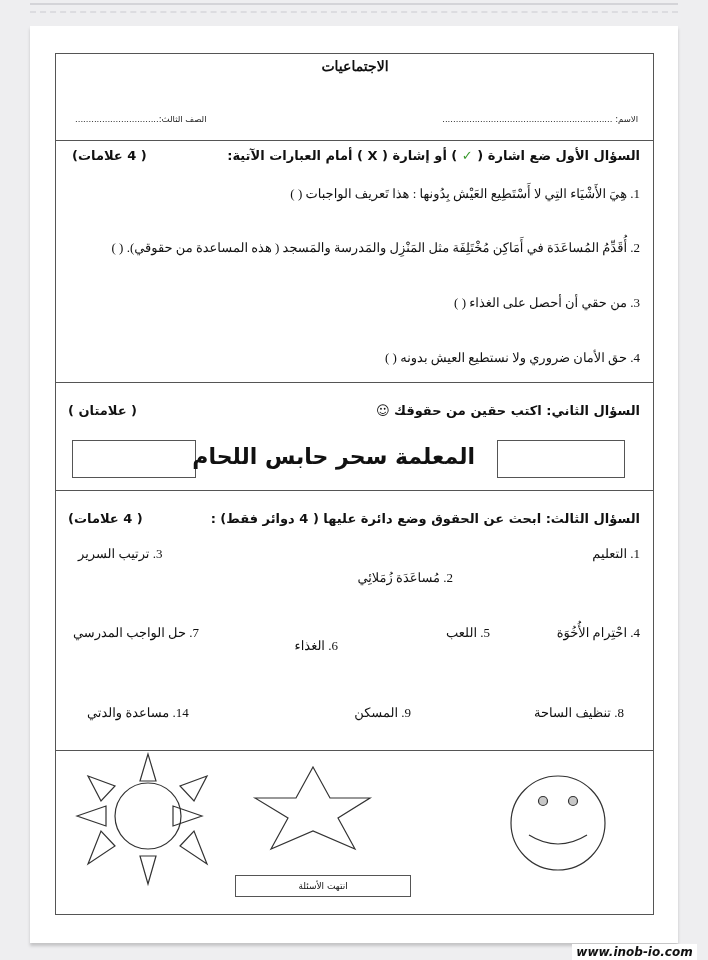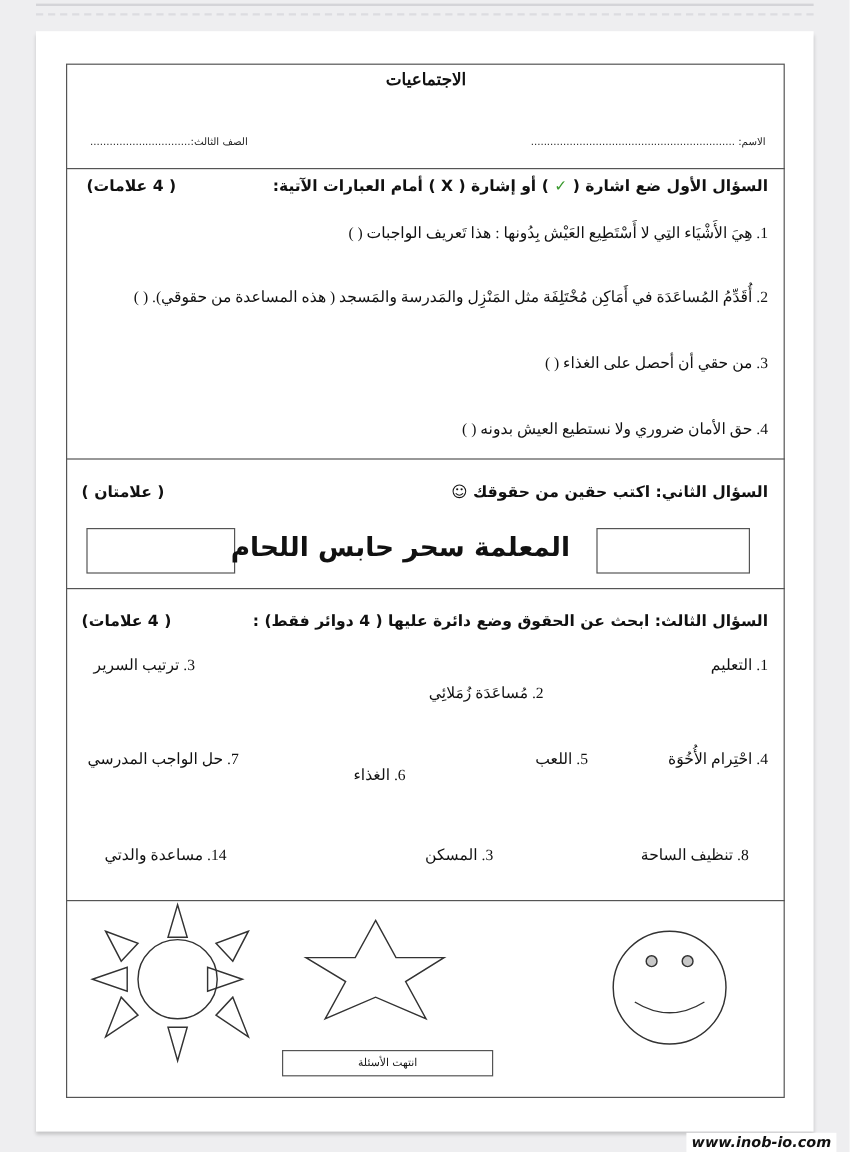--- a/index.html
+++ b/index.html
@@ -89,21 +89,21 @@
 <div class="abs rtl item" style="top:546px; right:68px;">1. التعليم</div>
 <div class="abs rtl item" style="top:546px; right:255px;margin-top:24px;">2. مُساعَدَة زُمَلائِي</div>
 <div class="abs rtl item" style="top:546px; left:78px;">3.  ترتيب السرير</div>
 
 <div class="abs rtl item" style="top:625px; right:68px;">4. احْتِرام الأُخُوَة</div>
 <div class="abs rtl item" style="top:625px; right:218px;">5. اللعب</div>
 <div class="abs rtl item" style="top:638px; right:370px;">6. الغذاء</div>
 <div class="abs rtl item" style="top:625px; left:73px;">7. حل الواجب المدرسي</div>
 
 <div class="abs rtl item" style="top:705px; right:84px;">8. تنظيف الساحة</div>
-<div class="abs rtl item" style="top:705px; right:297px;">3. المسكن</div>
+<div class="abs rtl item" style="top:705px; right:297px;">9. المسكن</div>
 <div class="abs rtl item" style="top:705px; left:87px;">14.   مساعدة والدتي</div>
 
 <svg class="shapes" width="599" height="160" viewBox="0 0 599 160">
   <g fill="none" stroke="#333" stroke-width="1.2">
     <circle cx="93" cy="65" r="33"></circle>
     <polygon points="93,3 85,30 101,30"></polygon>
     <polygon points="93,133 85,105 101,105"></polygon>
     <polygon points="22,65 51,55 51,75"></polygon>
     <polygon points="147,65 118,55 118,75"></polygon>
     <polygon points="33,25 60,35 46,50"></polygon>

